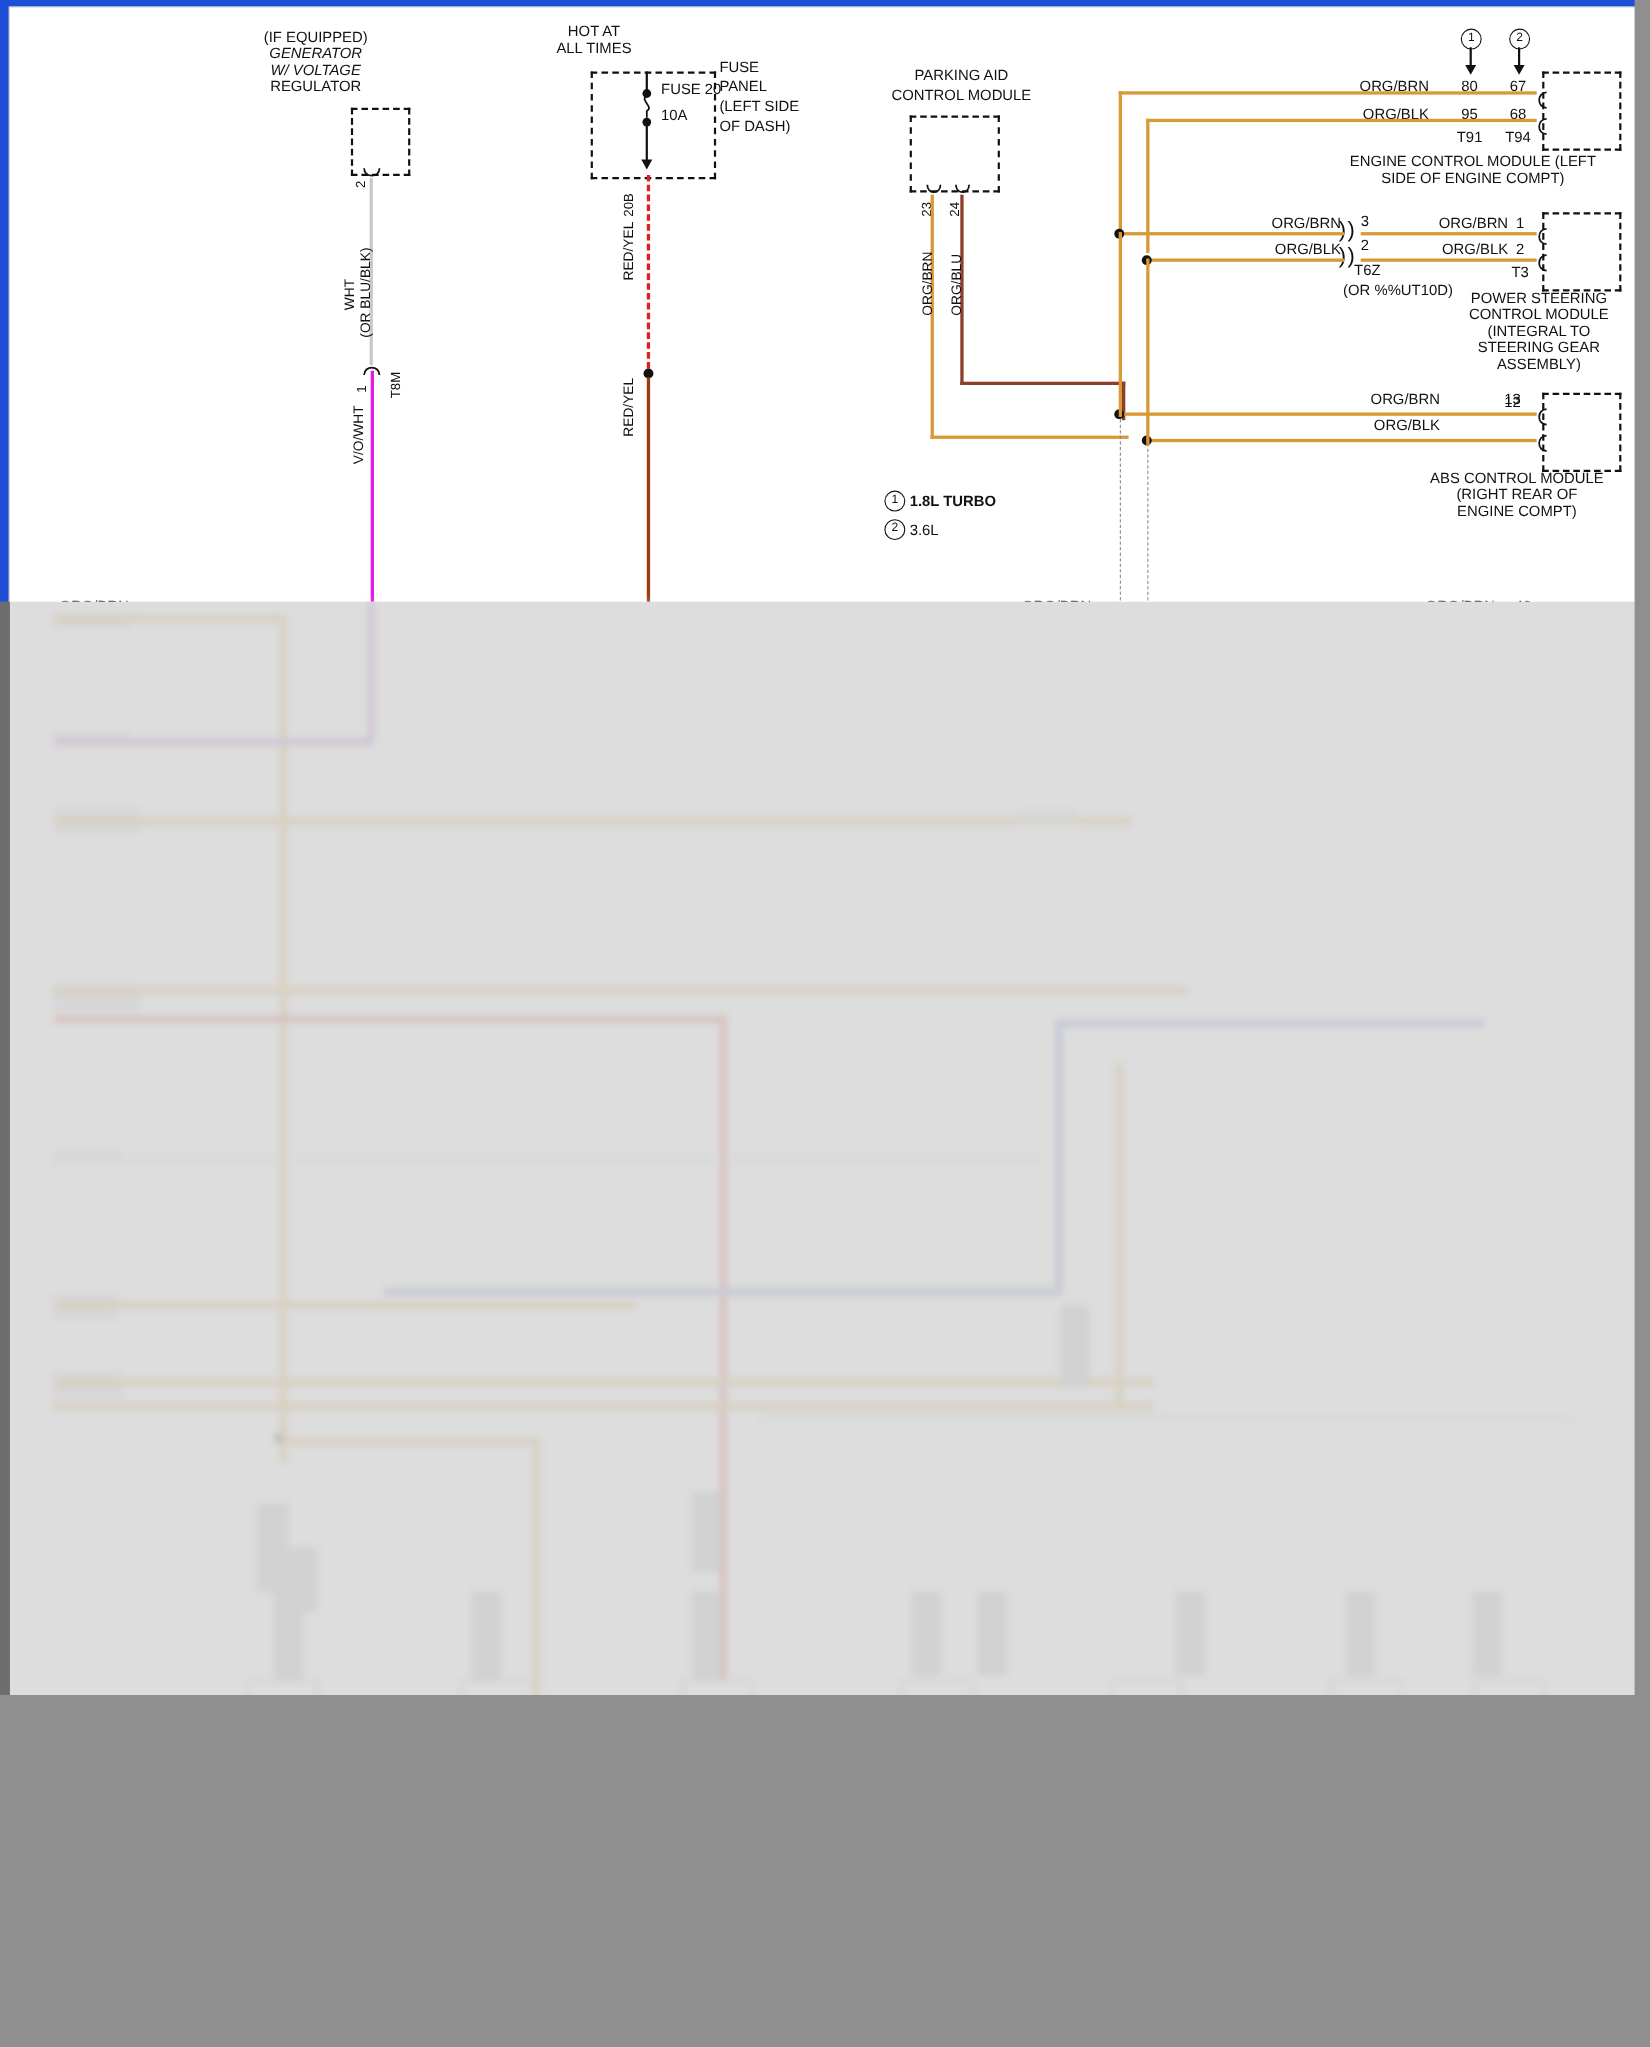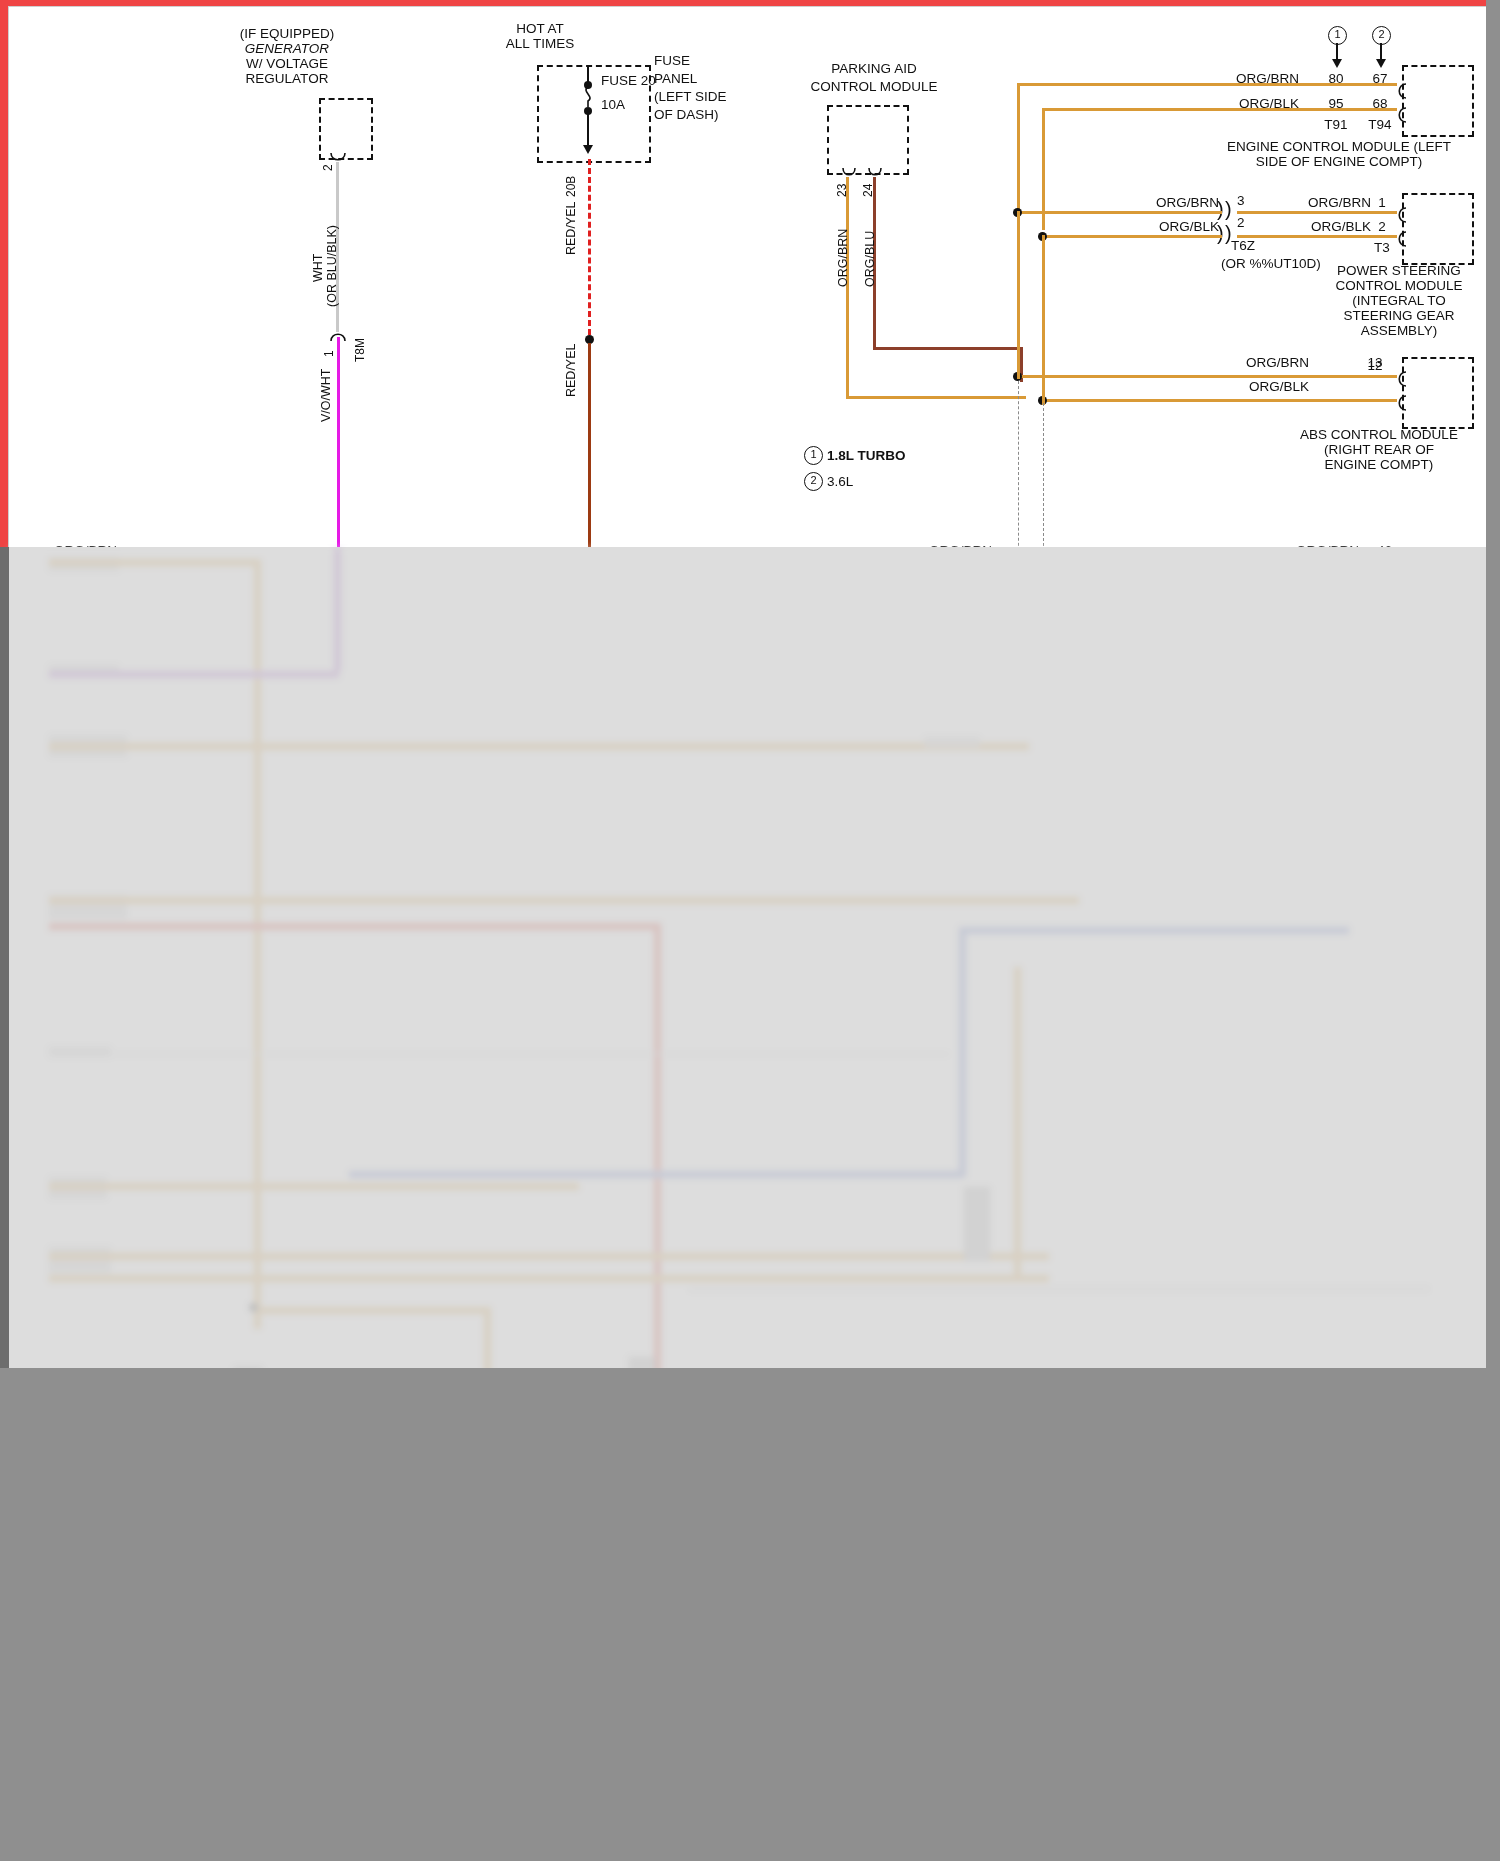--- a/index.html
+++ b/index.html
@@ -1,17 +1,17 @@
 <!DOCTYPE html>
 <html><head>
 <meta charset="utf-8">
 <style>
   html,body{margin:0;padding:0;background:#8f8f8f;}
   body{font-family:"Liberation Sans", sans-serif;}
-  #page{position:relative;width:1500px;height:1368px;background:#ef4444;overflow:hidden;}
+  #page{position:relative;width:1500px;height:1541px;background:#1d4ed8;overflow:hidden;}
   
   #sheet{position:absolute;left:8px;top:6px;width:1478px;height:1845px;background:#ffffff;border:1px solid #cfcfcf;}
   
   #top-area{position:absolute;left:9px;top:7px;width:1476px;height:540px;background:#ffffff;overflow:hidden;}
   
   #bottom-area{position:absolute;left:9px;top:547px;width:1476px;height:1300px;background:#ffffff;overflow:hidden;
                filter:blur(3px);opacity:.42;}
   #bottom-shade{position:absolute;left:0;top:547px;width:1500px;height:1314px;background:#8f8f8f;opacity:.30;pointer-events:none;}
   #left-gutter{position:absolute;left:0;top:547px;width:9px;height:1314px;background:#6d6d6d;}
   #right-gutter{position:absolute;left:1486px;top:0;width:14px;height:1861px;background:#8f8f8f;}
@@ -60,21 +60,21 @@
 <body>
 
 <div id="page">
 
   <div id="sheet"></div>
 
   <div id="top-area">
 
     <div class="txt c" style="left:178px;top:19px;width:200px;">(IF EQUIPPED)</div>
     <div class="txt c" style="left:178px;top:34px;width:200px;font-style:italic;">GENERATOR</div>
-    <div class="txt c" style="left:178px;top:49px;width:200px;">W/ VOLTAGE</div>
+    <div class="txt c" style="left:178px;top:49px;width:200px;font-style:italic;">W/ VOLTAGE</div>
     <div class="txt c" style="left:178px;top:64px;width:200px;">REGULATOR</div>
     <div class="mod" style="left:310px;top:91px;width:50px;height:58px;"></div>
 
     <svg class="ic" style="left:320px;top:146px;" width="26" height="14">
       <path d="M2,0 C2,9 16,9 16,0" fill="none" stroke="#111" stroke-width="1.6"></path>
     </svg>
     <div class="vt" style="left:312px;top:164px;font-size:12px;">2</div>
 
     <div class="w v gry" style="left:327px;top:155px;height:170px;"></div>
     <div class="vt" style="left:302px;top:275px;font-size:12.5px;">WHT</div>

